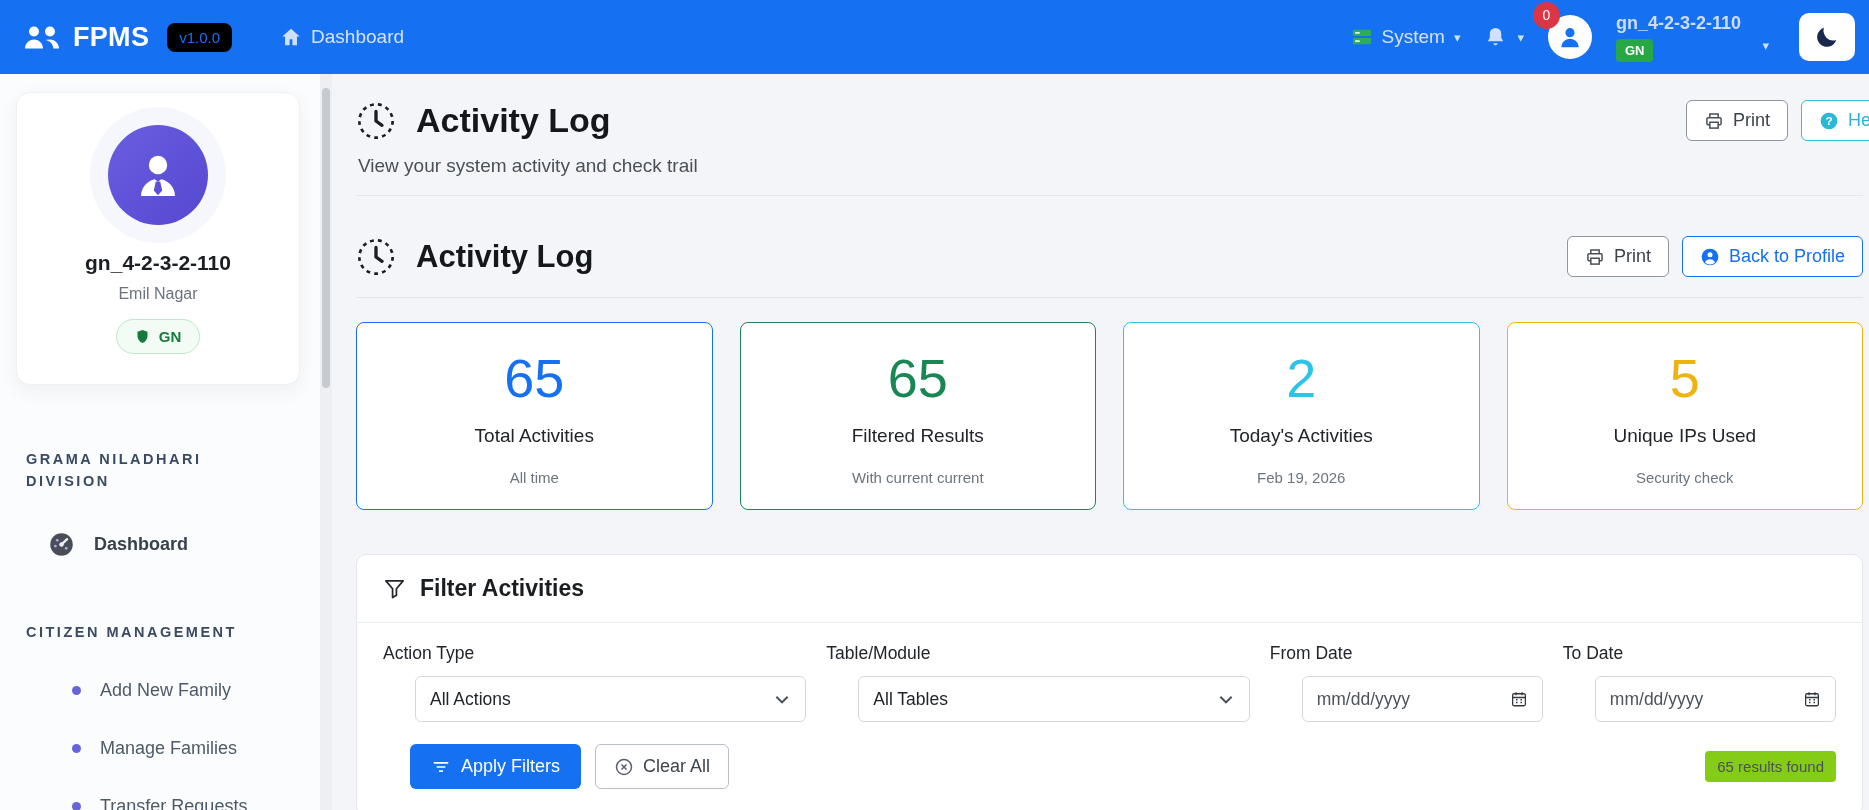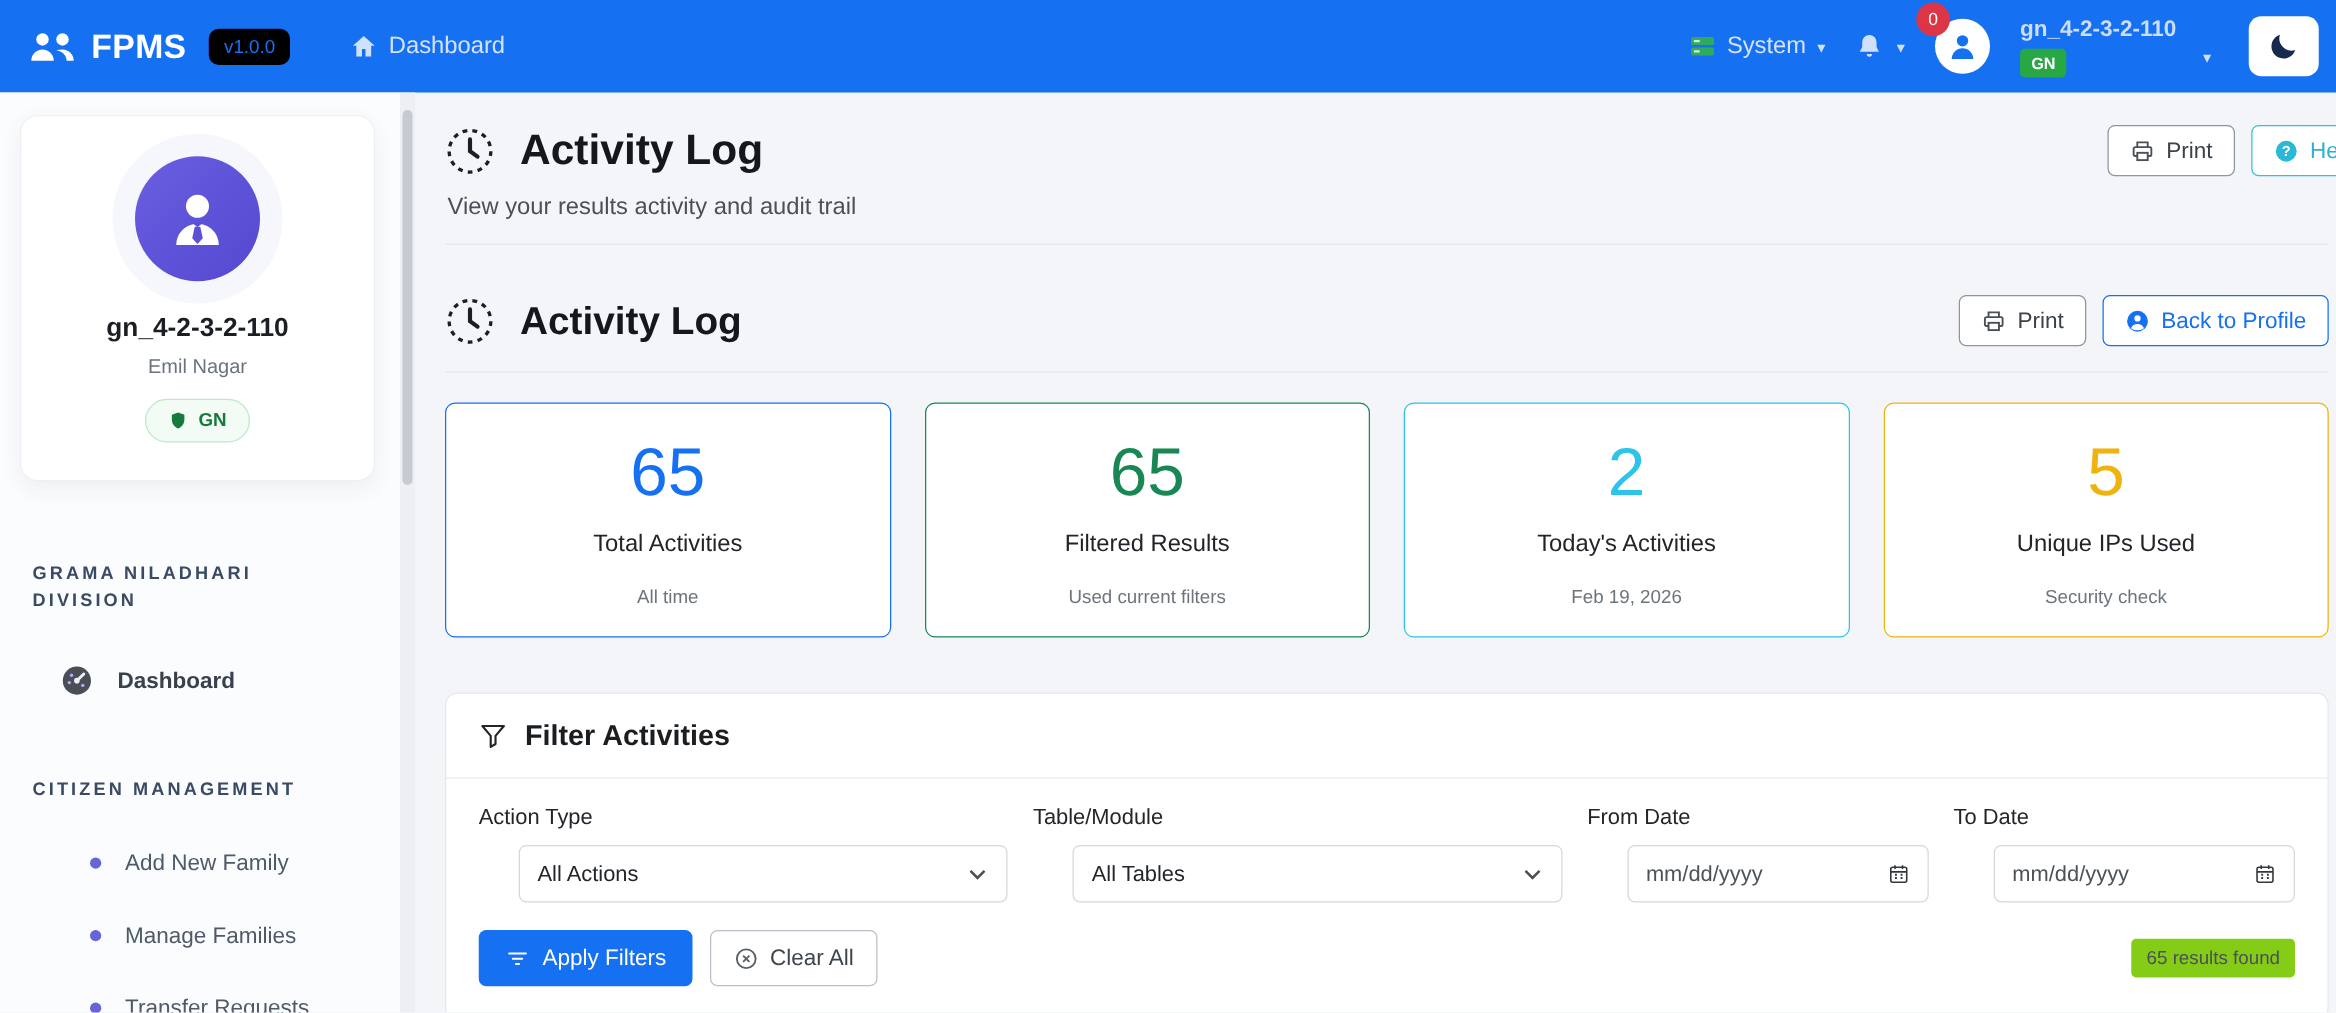--- a/index.html
+++ b/index.html
@@ -132,21 +132,21 @@
     display:flex; align-items:center; justify-content:space-between;
     padding:0 14px; font-size:17.5px; color:#22262a; cursor:pointer;margin-left:32px;
   }
   .control .ph { color:#4c535b; }
   .control svg { width:18px; height:18px; flex:none; }
   input.control-input {
     margin-top:12px; height:46px; border:1px solid #d4d8dd; border-radius:6px;
     padding:0 14px; font-size:17.5px; font-family:inherit; color:#22262a; width:100%; outline:none;
   }
   input.control-input::placeholder { color:#8b939c; }
-  .filter-actions { display:flex; align-items:center; gap:14px; margin-top:22px; }
+  .filter-actions { display:flex; align-items:center; gap:14px; margin-top:22px;margin-left:27px; }
   .btn-apply {
     display:inline-flex; align-items:center; gap:10px; background:#1670f2; color:#fff;
     border:none; border-radius:6px; padding:12px 21px; font-size:18px; font-family:inherit; cursor:pointer;
   }
   .btn-apply svg { width:20px; height:20px; }
   .btn-clear {
     display:inline-flex; align-items:center; gap:9px; background:#fff; color:#3f454d;
     border:1px solid #b9bfc6; border-radius:6px; padding:11px 18px; font-size:18px; font-family:inherit; cursor:pointer;
   }
   .btn-clear svg { width:20px; height:20px; }
@@ -300,21 +300,21 @@
           </button>
           <button class="btn btn-help">
             <svg viewBox="0 0 24 24">
                 <circle cx="12" cy="12" r="10" fill="#29b8d8"></circle>
                 <text x="12" y="17" text-anchor="middle" font-size="14" font-weight="bold" fill="#ffffff" font-family="Liberation Sans, sans-serif">?</text>
               </svg>
             <span>Help</span>
           </button>
         </div>
       </div>
-      <p class="subtitle">View your results activity and audit trail</p>
+      <p class="subtitle">View your system activity and check trail</p>
       <div class="divider"></div>
     </section>
 
     <section class="log-section">
       <div class="header-row">
         <span class="clock-lg">
           <svg viewBox="0 0 24 24" fill="none" stroke="#1b1f24">
               <circle cx="12" cy="12" r="10" stroke-width="1.6" stroke-dasharray="2.3 2.5"></circle>
               <path d="M12 6.3V12l3.6 2.6" stroke-width="2" stroke-linecap="round"></path>
             </svg>
@@ -343,21 +343,21 @@
 
       <div class="stats-row">
         <div class="stat-card" style="border-color: rgb(22, 112, 242);">
           <div class="stat-value" style="color: rgb(22, 112, 242);">65</div>
           <div class="stat-label">Total Activities</div>
           <div class="stat-sub">All time</div>
         </div>
         <div class="stat-card" style="border-color: rgb(25, 135, 84);">
           <div class="stat-value" style="color: rgb(25, 135, 84);">65</div>
           <div class="stat-label">Filtered Results</div>
-          <div class="stat-sub">Used current filters</div>
+          <div class="stat-sub">With current current</div>
         </div>
         <div class="stat-card" style="border-color: rgb(46, 195, 232);">
           <div class="stat-value" style="color: rgb(46, 195, 232);">2</div>
           <div class="stat-label">Today's Activities</div>
           <div class="stat-sub">Feb 19, 2026</div>
         </div>
         <div class="stat-card" style="border-color: rgb(239, 179, 16);">
           <div class="stat-value" style="color: rgb(239, 179, 16);">5</div>
           <div class="stat-label">Unique IPs Used</div>
           <div class="stat-sub">Security check</div>

